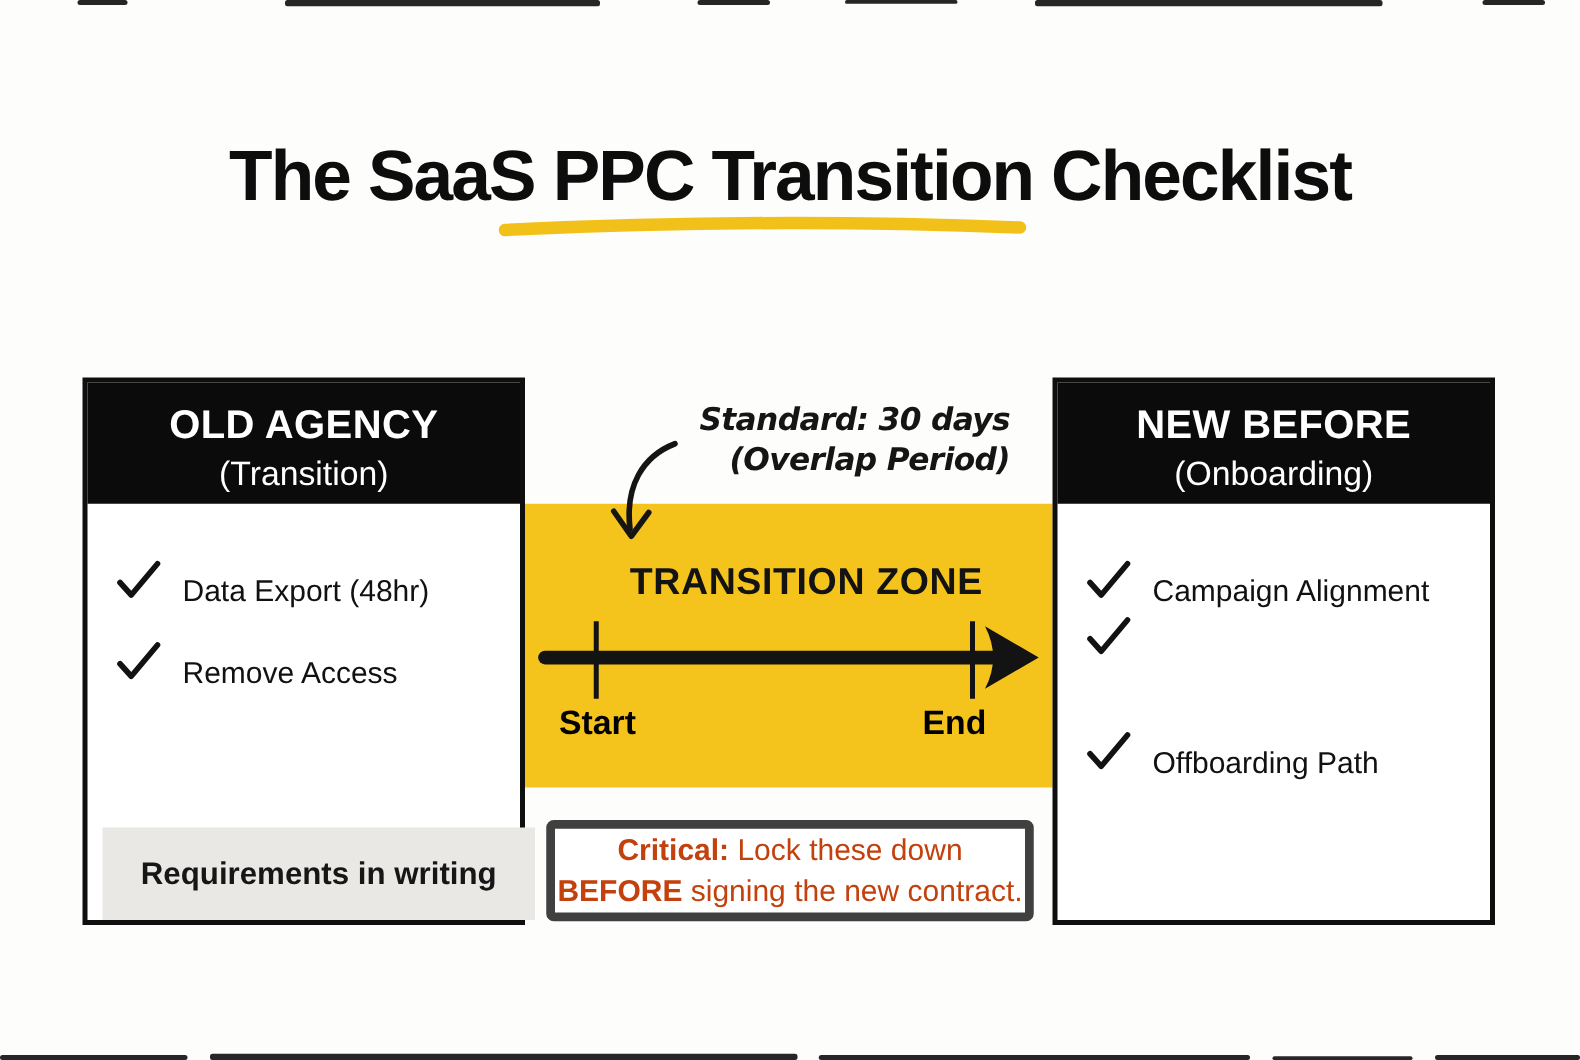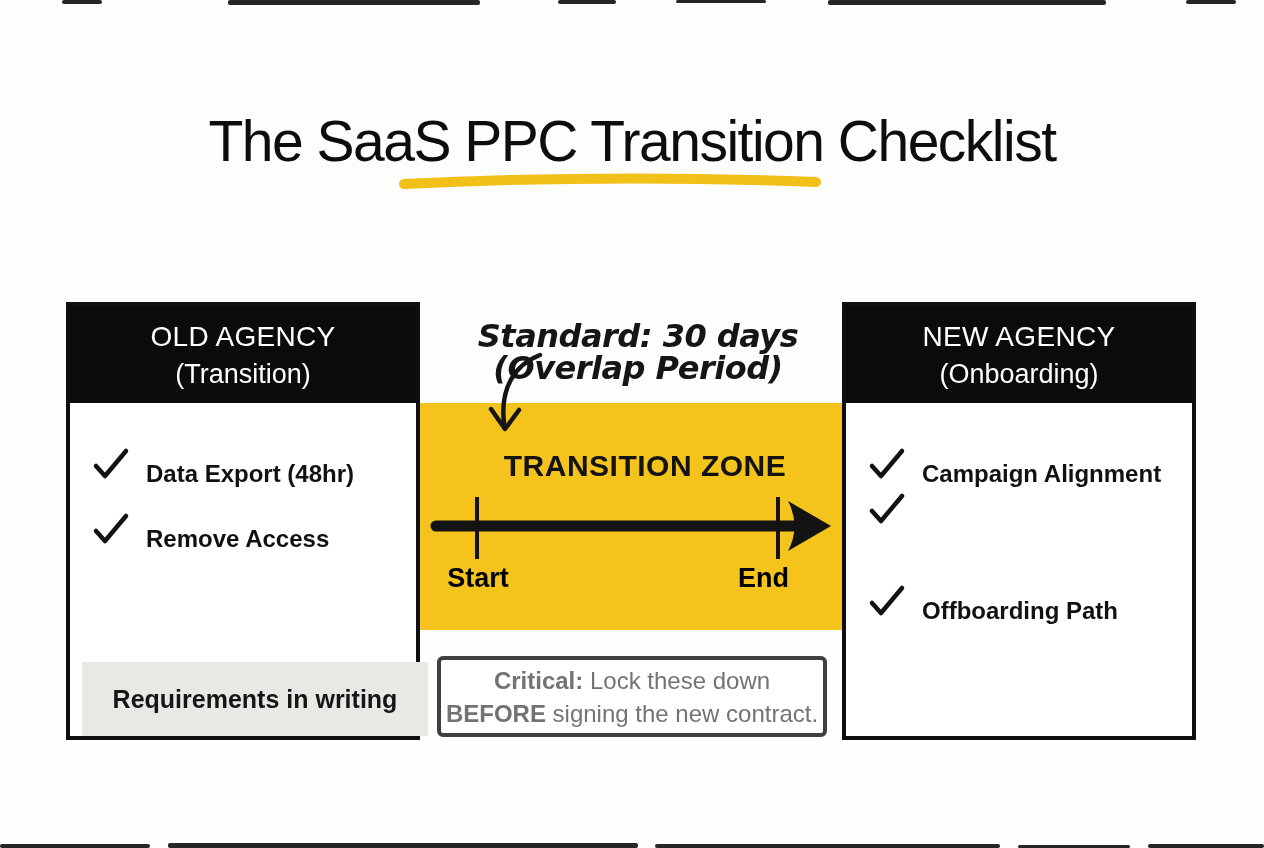--- a/index.html
+++ b/index.html
@@ -10,42 +10,42 @@
     color:#111;
   }
   .stage{position:absolute;inset:0;}
 
   
   .edge-mark{position:absolute;background:#262626;border-radius:2px;}
 
   
   .title{
     position:absolute;left:0;top:108px;width:1264px;
-    text-align:center;font-size:57px;font-weight:400;letter-spacing:-1.5px;
+    text-align:center;font-size:57px;font-weight:700;letter-spacing:-1.5px;
     color:#0d0d0d;
   }
   .title-underline{position:absolute;left:395px;top:170px;width:430px;height:22px;}
 
   
   .panel{
     position:absolute;top:302px;width:354px;height:438px;
     background:#ffffff;border:4px solid #0f0f0f;box-sizing:border-box;
   }
   .panel.left{left:66px;}
   .panel.right{left:842px;}
   .panel-header{
     position:absolute;left:0;top:0;width:100%;height:97px;
     background:#0b0b0b;color:#fff;text-align:center;box-sizing:border-box;padding-top:15px;
   }
-  .panel-header .h1{font-size:28px;font-weight:400;letter-spacing:.3px;}
+  .panel-header .h1{font-size:32px;font-weight:700;letter-spacing:.3px;}
   .panel-header .h2{font-size:27px;font-weight:400;margin-top:6px;}
   .item{
     position:absolute;left:22px;display:flex;align-items:center;gap:16px;width:300px;
   }
-  .item .label{font-size:24px;font-weight:700;line-height:30px;width:252px;margin-top:20px;}
+  .item .label{font-size:24px;font-weight:400;line-height:30px;width:252px;margin-top:20px;}
   .check{flex:0 0 38px;height:34px;display:inline-block;}
   .panel-footer{
     position:absolute;left:0;bottom:0;width:100%;height:74px;
     background:#e9e8e5;display:flex;align-items:center;justify-content:center;
     font-size:25px;font-weight:700;color:#161616;margin-left:12px;
   }
 
   
   .zone{
     position:absolute;left:420px;top:403px;width:450px;height:227px;
@@ -57,33 +57,33 @@
   }
   .timeline{position:absolute;left:0;top:88px;width:422px;height:80px;}
   .tl-label{
     position:absolute;top:160px;font-size:27px;font-weight:700;color:#000000;
   }
   .tl-label.start{left:18px;width:80px;text-align:center;}
   .tl-label.end{left:318px;width:80px;text-align:left;}
 
   
   .annotation{
-    position:absolute;left:468px;top:320px;width:340px;text-align:center;
+    position:absolute;left:468px;top:320px;width:340px;text-align:right;
     font-family:"DejaVu Sans","Liberation Sans",sans-serif;
-    font-size:32px;font-weight:800;font-style:italic;color:#151515;
+    font-size:25px;font-weight:800;font-style:italic;color:#151515;
     line-height:32px;letter-spacing:-0.5px;
   }
   .curved-arrow{position:absolute;left:482px;top:349px;width:70px;height:92px;}
 
   
   .critical{
     position:absolute;left:437px;top:656px;width:390px;height:81px;
-    background:#fff;border:4px solid #404040;border-radius:6px;box-sizing:border-box;
+    background:#fff;border:7px solid #404040;border-radius:6px;box-sizing:border-box;
     display:flex;flex-direction:column;align-items:center;justify-content:center;
-    font-size:24px;line-height:33px;color:#737373;
+    font-size:24px;line-height:33px;color:#c2410c;
   }
   .critical b{font-weight:800;}
 </style>
 </head>
 <body>
 
 <div class="stage">
 
   <div class="edge-mark" style="left:62px;top:0;width:40px;height:4px;"></div>
   <div class="edge-mark" style="left:228px;top:0;width:252px;height:5px;"></div>
@@ -150,21 +150,21 @@
     <div>
       <b>Critical:</b><span> Lock these down</span>
     </div>
     <div>
       <b>BEFORE</b><span> signing the new contract.</span>
     </div>
   </div>
 
   <div class="panel right">
     <div class="panel-header">
-      <div class="h1">NEW AGENCY</div>
+      <div class="h1">NEW BEFORE</div>
       <div class="h2">(Onboarding)</div>
     </div>
     <div class="item" style="top:133px;">
       <svg class="check" viewBox="0 0 38 34">
         <path d="M 4 19 L 13 29 L 34 4" fill="none" stroke="#121212" stroke-width="4.5" stroke-linecap="round" stroke-linejoin="round"></path>
       </svg>
       <span class="label">Campaign Alignment</span>
     </div>
     <div class="item" style="top:186px;">
       <svg class="check" viewBox="0 0 38 34">

